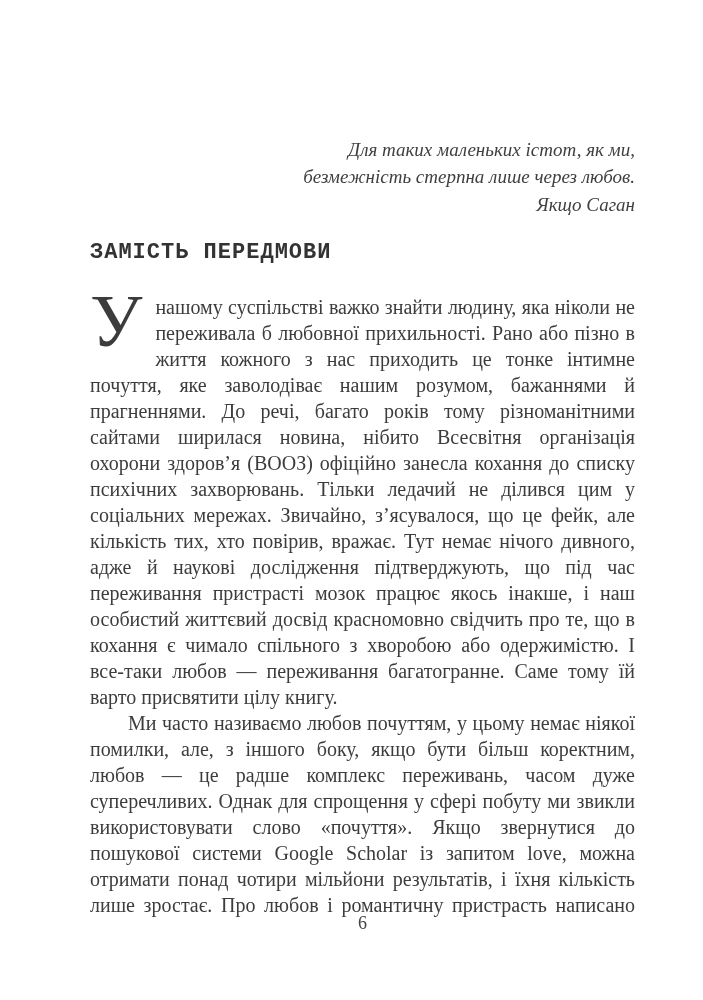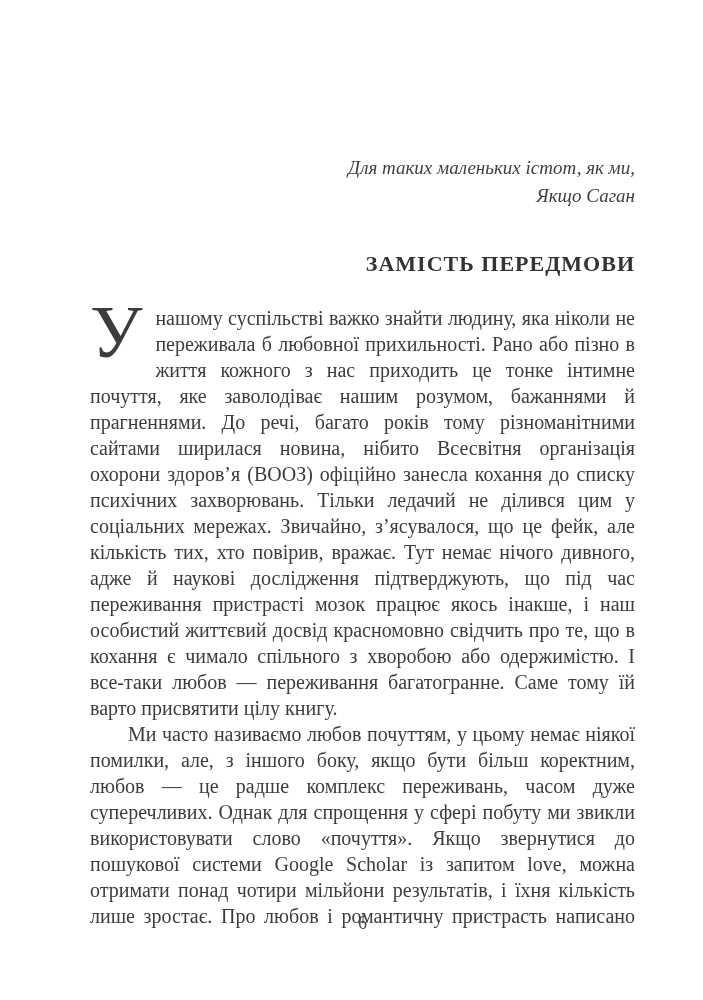--- a/index.html
+++ b/index.html
@@ -12,42 +12,43 @@
     width: 703px;
     height: 1000px;
     background: #ffffff;
     overflow: hidden;
     font-family: "Liberation Serif", "DejaVu Serif", serif;
     color: #3c3c3c;
   }
   .content {
     position: absolute;
     left: 90px;
-    top: 18px;
+    top: 0;
     width: 545px;
   }
   .epigraph {
     margin-top: 136px;
     text-align: right;
     font-style: italic;
     font-size: 19px;
     line-height: 27px;
     color: #3f3f3f;
   }
   .epigraph-attribution {
     margin-top: 1px;
   }
   .chapter-heading {
-    margin: 42px 0 0 0;
-    text-align: right;
+    margin: 22px 0 0 0;
+    text-align: left;
     font-size: 22px;
     line-height: 26px;
     font-weight: bold;
     letter-spacing: 1px;
     color: #333333;
+    font-family: Liberation Mono, monospace;
   }
   .body-text {
     margin-top: 28px;
     height: 632px;
     overflow: hidden;
     font-size: 20px;
     line-height: 26px;
     text-align: justify;
   }
   .para {
@@ -79,20 +80,21 @@
   }
 </style>
 </head>
 <body>
 
 <div class="page">
   <div class="content">
 
     <div class="epigraph">
       <div class="epigraph-line">Для таких маленьких істот, як ми,</div>
+      <div class="epigraph-line">безмежність стерпна лише через любов.</div>
       <div class="epigraph-attribution">Якщо Саган</div>
     </div>
 
     <h1 class="chapter-heading">ЗАМІСТЬ ПЕРЕДМОВИ</h1>
 
     <div class="body-text">
       <p class="para"><span class="dropcap">У</span><span>нашому суспільстві важко знайти людину, яка ніколи не переживала б любовної прихильності. Рано або пізно в життя кожного з нас приходить це тонке інтимне почуття, яке заволодіває нашим розумом, бажаннями й прагненнями. До речі, багато років тому різноманітними сайтами ширилася новина, нібито Всесвітня організація охорони здоров’я (ВООЗ) офіційно занесла кохання до списку психічних захворювань. Тільки ледачий не ділився цим у соціальних мережах. Звичайно, з’ясувалося, що це фейк, але кількість тих, хто повірив, вражає. Тут немає нічого дивного, адже й наукові дослідження підтверджують, що під час переживання пристрасті мозок працює якось інакше, і наш особистий життєвий досвід красномовно свідчить про те, що в кохання є чимало спільного з хворобою або одержимістю. І все-таки любов — переживання багатогранне. Саме тому їй варто присвятити цілу книгу.</span></p>
       <p class="para continues"><span>Ми часто називаємо любов почуттям, у цьому немає ніякої помилки, але, з іншого боку, якщо бути більш коректним, любов — це радше комплекс переживань, часом дуже суперечливих. Однак для спрощення у сфері побуту ми звикли використовувати слово «почуття». Якщо звернутися до пошукової системи Google Scholar із запитом love, можна отримати понад чотири мільйони результатів, і їхня кількість лише зростає. Про любов і романтичну пристрасть написано</span></p>
     </div>
 

